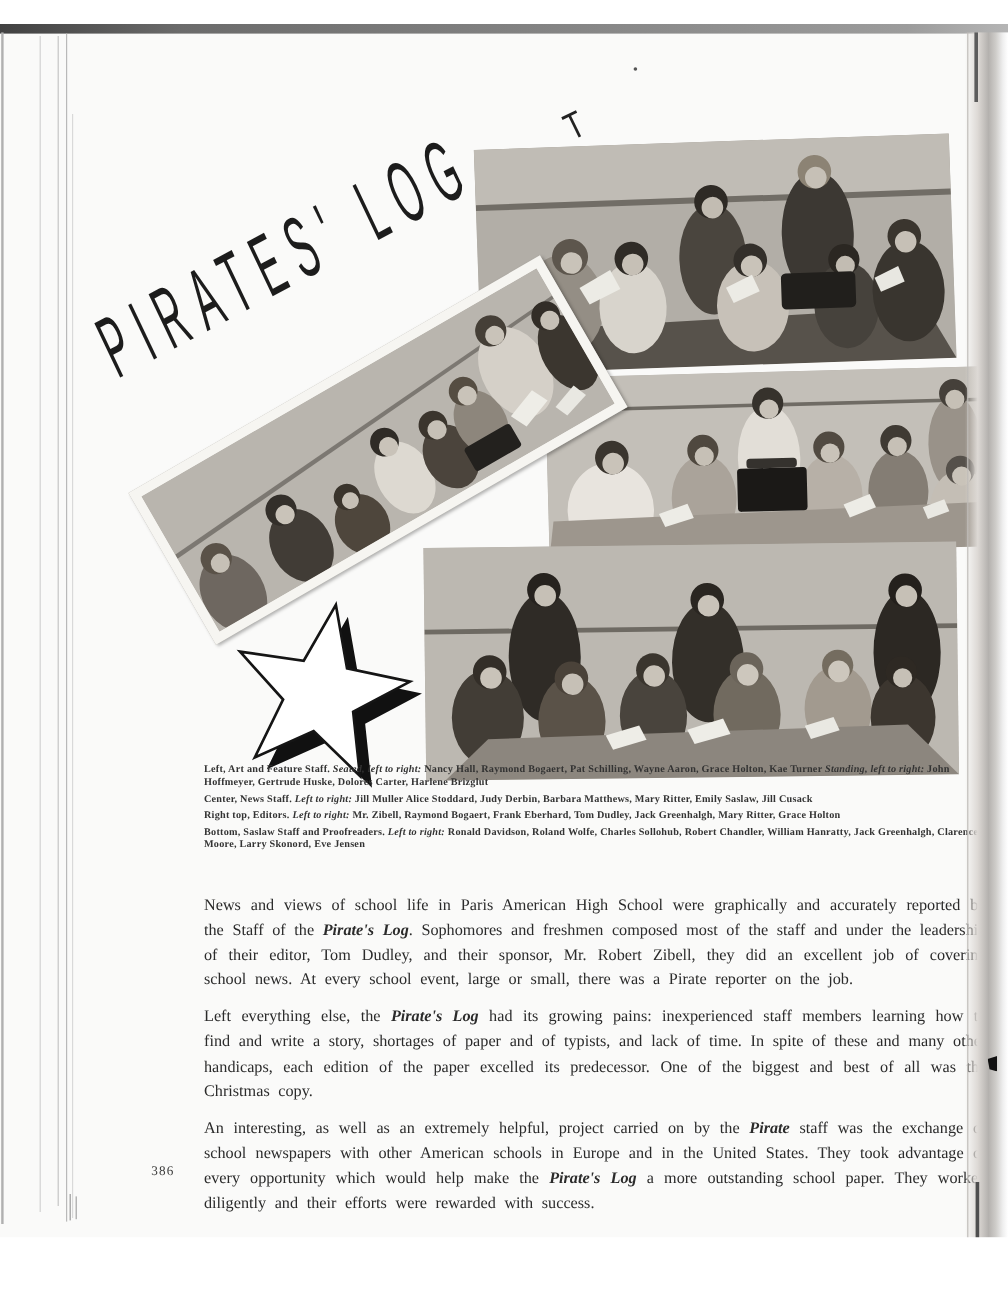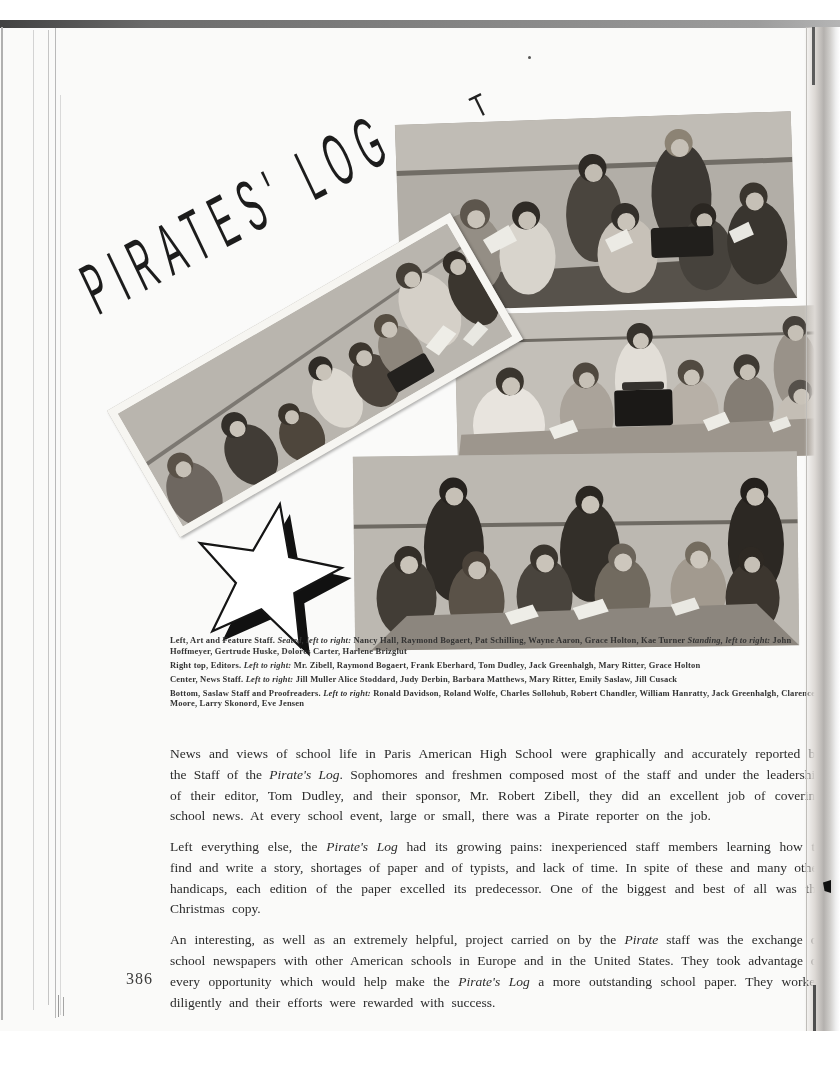--- a/index.html
+++ b/index.html
@@ -44,23 +44,23 @@
   
   .caption{position:absolute;left:170px;top:635px;width:650px;z-index:10;
     font-size:8.5px;line-height:1.28;font-weight:bold;color:#333;letter-spacing:.2px;}
   .caption .entry{margin-bottom:3px;}
   .caption em{font-style:italic;}
 
   
   .bodytext{position:absolute;left:170px;top:744px;width:652px;z-index:10;
     font-size:13.5px;line-height:1.54;color:#2b2b2b;text-align:justify;word-spacing:.28em;}
   .bodytext p{margin:0 0 10px 0;}
-  .bodytext em{font-style:italic;font-weight:normal;}
-
-  .page-number{position:absolute;left:126px;top:970px;font-size:16px;color:#3c3c3c;
+  .bodytext em{font-style:italic;font-weight:bold;}
+
+  .page-number{position:absolute;left:126px;top:970px;font-size:11px;color:#3c3c3c;
     letter-spacing:1px;z-index:10;}
 </style>
 </head>
 <body>
 
 <div class="paper"></div>
 <div class="top-edge"></div>
 
 <div class="edge-line" style="left:1px;top:27px;height:993px;width:2px;background:#b0b0b0;"></div>
 <div class="edge-line" style="left:33px;top:30px;height:980px;background:#d3d3d3;"></div>
@@ -289,22 +289,22 @@
 
 <svg class="star" viewBox="0 0 200 200">
   <g transform="translate(13,9)">
     <path d="M100,10 L120.6,66.7 L180.8,68.7 L133.3,105.8 L150,163.8 L100,130 L50,163.8 L66.7,105.8 L19.2,68.7 L79.4,66.7 Z" fill="#111"></path>
   </g>
   <path d="M100,10 L120.6,66.7 L180.8,68.7 L133.3,105.8 L150,163.8 L100,130 L50,163.8 L66.7,105.8 L19.2,68.7 L79.4,66.7 Z" fill="#ffffff" stroke="#151515" stroke-width="2.5" stroke-linejoin="miter"></path>
 </svg>
 
 <div class="caption">
   <div class="entry"><span>Left, Art and Feature Staff. </span><em>Seated, left to right:</em><span> Nancy Hall, Raymond Bogaert, Pat Schilling, Wayne Aaron, Grace Holton, Kae Turner </span><em>Standing, left to right:</em><span> John Hoffmeyer, Gertrude Huske, Dolores Carter, Harlene Brizglut</span></div>
+  <div class="entry"><span>Center, News Staff. </span><em>Left to right:</em><span> Jill Muller Alice Stoddard, Judy Derbin, Barbara Matthews, Mary Ritter, Emily Saslaw, Jill Cusack</span></div>
   <div class="entry"><span>Right top, Editors. </span><em>Left to right:</em><span> Mr. Zibell, Raymond Bogaert, Frank Eberhard, Tom Dudley, Jack Greenhalgh, Mary Ritter, Grace Holton</span></div>
-  <div class="entry"><span>Center, News Staff. </span><em>Left to right:</em><span> Jill Muller Alice Stoddard, Judy Derbin, Barbara Matthews, Mary Ritter, Emily Saslaw, Jill Cusack</span></div>
   <div class="entry"><span>Bottom, Saslaw Staff and Proofreaders. </span><em>Left to right:</em><span> Ronald Davidson, Roland Wolfe, Charles Sollohub, Robert Chandler, William Hanratty, Jack Greenhalgh, Clarence Moore, Larry Skonord, Eve Jensen</span></div>
 </div>
 
 <div class="bodytext">
   <p><span>News and views of school life in Paris American High School were graphically and accurately reported by the Staff of the </span><em>Pirate's Log</em><span>. Sophomores and freshmen composed most of the staff and under the leadership of their editor, Tom Dudley, and their sponsor, Mr. Robert Zibell, they did an excellent job of covering school news. At every school event, large or small, there was a Pirate reporter on the job.</span></p>
   <p><span>Left everything else, the </span><em>Pirate's Log</em><span> had its growing pains: inexperienced staff members learning how to find and write a story, shortages of paper and of typists, and lack of time. In spite of these and many other handicaps, each edition of the paper excelled its predecessor. One of the biggest and best of all was the Christmas copy.</span></p>
   <p><span>An interesting, as well as an extremely helpful, project carried on by the </span><em>Pirate</em><span> staff was the exchange of school newspapers with other American schools in Europe and in the United States. They took advantage of every opportunity which would help make the </span><em>Pirate's Log</em><span> a more outstanding school paper. They worked diligently and their efforts were rewarded with success.</span></p>
 </div>
 
 <div class="page-number">386</div>

